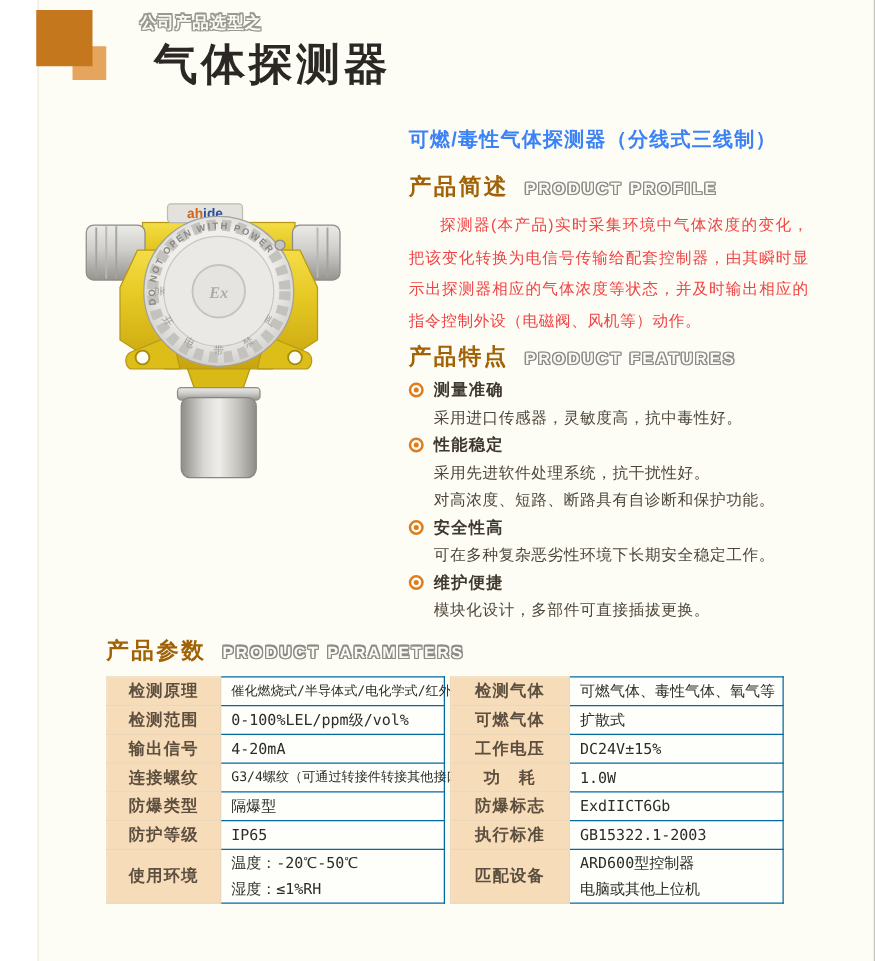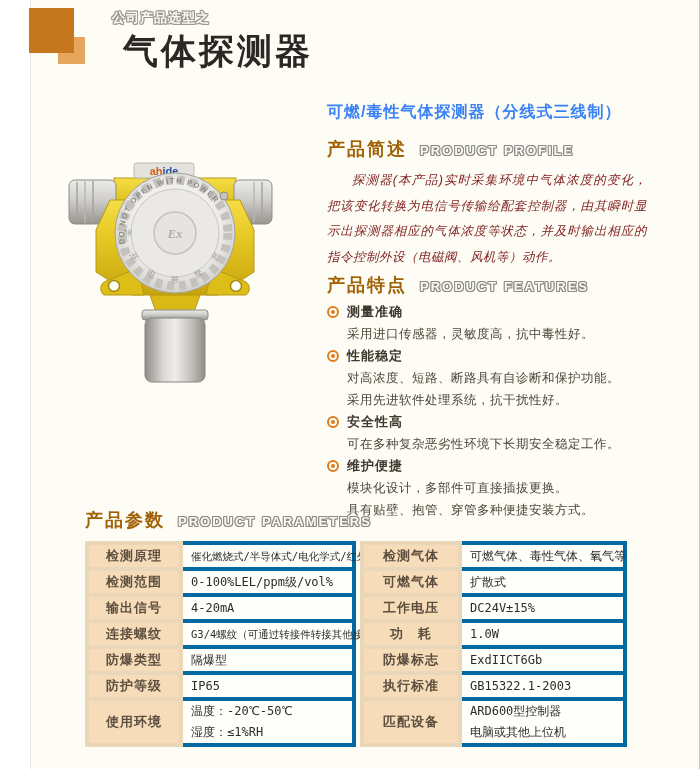--- a/index.html
+++ b/index.html
@@ -32,22 +32,22 @@
     white-space:nowrap;margin:0 0 14px 0;
   }
   .sec-head{display:flex;align-items:baseline;gap:13px;margin:0;}
   .sec-cn{font-size:18px;font-weight:bold;color:#a16207;letter-spacing:2px;}
   .sec-en{
     font-size:13px;font-weight:bold;letter-spacing:2px;color:#fbfaf6;
     text-shadow:-1px 0 #8d8b85,1px 0 #8d8b85,0 -1px #8d8b85,0 1px #8d8b85,
                 -1px -1px #8d8b85,1px 1px #8d8b85,-1px 1px #8d8b85,1px -1px #8d8b85;
   }
   .profile-text{
-    margin:7px 0 0 0;font-size:12.5px;line-height:25.5px;color:#7f1d1d;
-    text-align:justify;text-indent:2em;letter-spacing:0.5px;font-style:italic;
+    margin:7px 0 0 0;font-size:12.5px;line-height:25.5px;color:#ef4444;
+    text-align:justify;text-indent:2em;letter-spacing:0.5px;
   }
   .features-head{margin-top:3px;}
   .features-list{margin-top:4px;}
   .feat-title-row{display:flex;align-items:center;gap:8px;line-height:22px;height:22px;}
   .bullet{
     display:inline-block;width:8px;height:8px;border:2px solid #dd7d1d;border-radius:50%;
     position:relative;flex:0 0 auto;
   }
   .bullet::after{
     content:"";position:absolute;left:2px;top:2px;width:4px;height:4px;
@@ -56,21 +56,21 @@
   .feat-title{font-size:13px;font-weight:bold;color:#3f382e;letter-spacing:1px;}
   .feat-line{
     padding-left:20px;font-size:12.5px;line-height:22px;height:22px;color:#4e463a;
     letter-spacing:0.5px;white-space:nowrap;
   }
   
   .params{position:absolute;left:85px;top:508px;width:560px;}
   .params .sec-head{margin-bottom:9px;}
   .tables{display:flex;gap:4px;align-items:flex-start;}
   table{border-collapse:collapse;table-layout:fixed;}
-  td{border:4px solid #0369a1;padding:0;vertical-align:middle;}
+  td{border:1px solid #0369a1;padding:0;vertical-align:middle;}
   td.lbl{
     background:#f7dcba;border-color:#ead7b9;text-align:center;
     font-size:13px;font-weight:bold;color:#5c4f3f;letter-spacing:1px;height:22px;
   }
   td.val{
     background:#fefefb;font-family:"DejaVu Sans Mono","Liberation Mono",monospace;
     font-size:12px;color:#2e2c27;padding-left:8px;height:22px;white-space:nowrap;
   }
   td.val.small{font-size:10.5px;}
   td.val div{line-height:21px;}
@@ -183,33 +183,32 @@
   <div class="features-list" id="features-list">
       <div class="feat-title-row">
         <span class="bullet"></span>
         <span class="feat-title">测量准确</span>
       </div>
       <div class="feat-line">采用进口传感器，灵敏度高，抗中毒性好。</div>
       <div class="feat-title-row">
         <span class="bullet"></span>
         <span class="feat-title">性能稳定</span>
       </div>
+      <div class="feat-line">采用先进软件处理系统，抗干扰性好。</div>
       <div class="feat-line">对高浓度、短路、断路具有自诊断和保护功能。</div>
-      <div class="feat-line">采用先进软件处理系统，抗干扰性好。</div>
       <div class="feat-title-row">
         <span class="bullet"></span>
         <span class="feat-title">安全性高</span>
       </div>
       <div class="feat-line">可在多种复杂恶劣性环境下长期安全稳定工作。</div>
       <div class="feat-title-row">
         <span class="bullet"></span>
         <span class="feat-title">维护便捷</span>
       </div>
       <div class="feat-line">模块化设计，多部件可直接插拔更换。</div>
-      <div class="feat-line">具有贴壁、抱管、穿管多种便捷安装方式。</div>
     </div>
 </div>
 
 <div class="params">
   <div class="sec-head">
     <span class="sec-cn">产品参数</span>
     <span class="sec-en">PRODUCT PARAMETERS</span>
   </div>
   <div class="tables">
     <table id="left-table">

